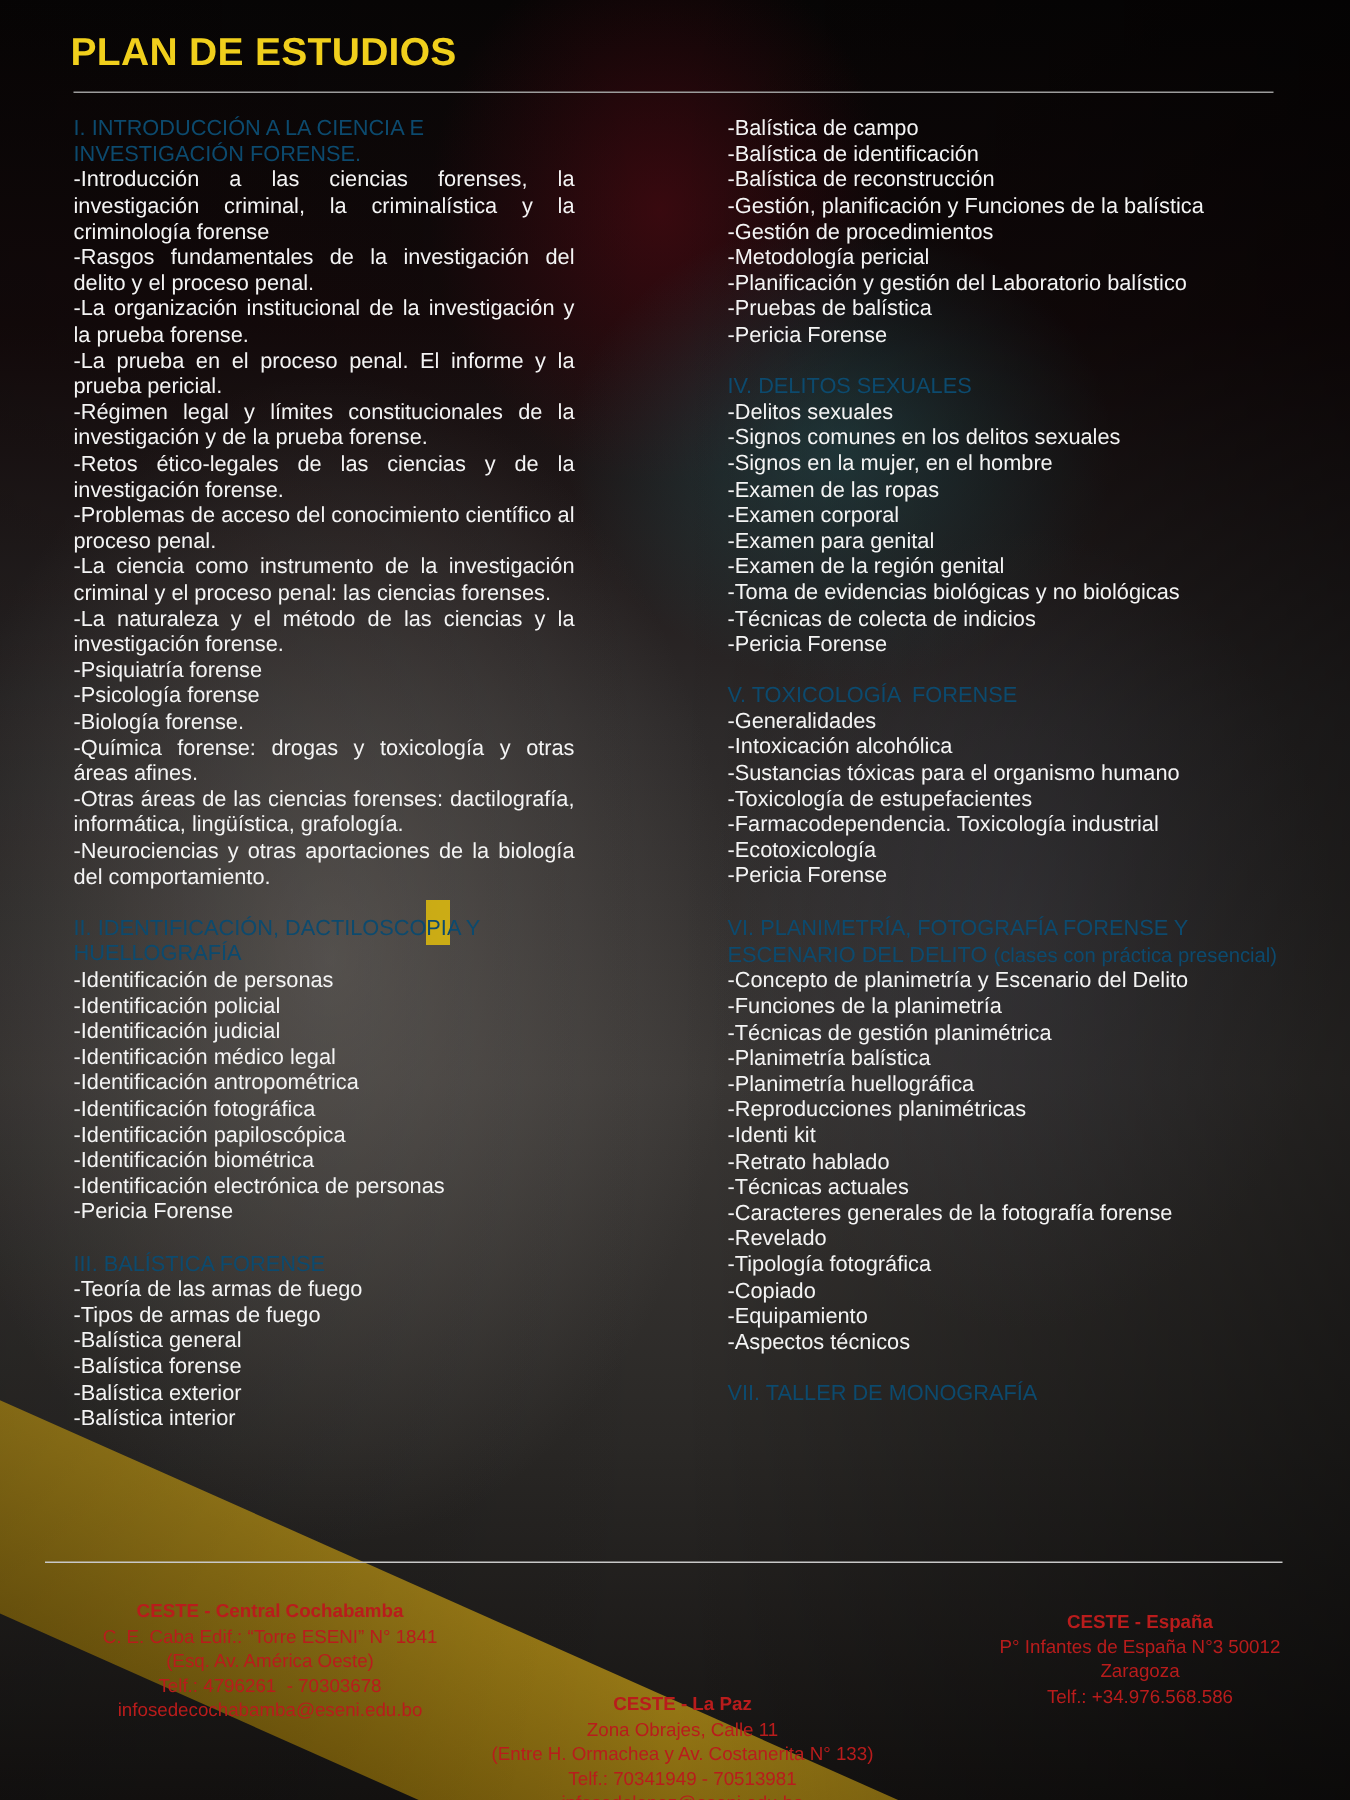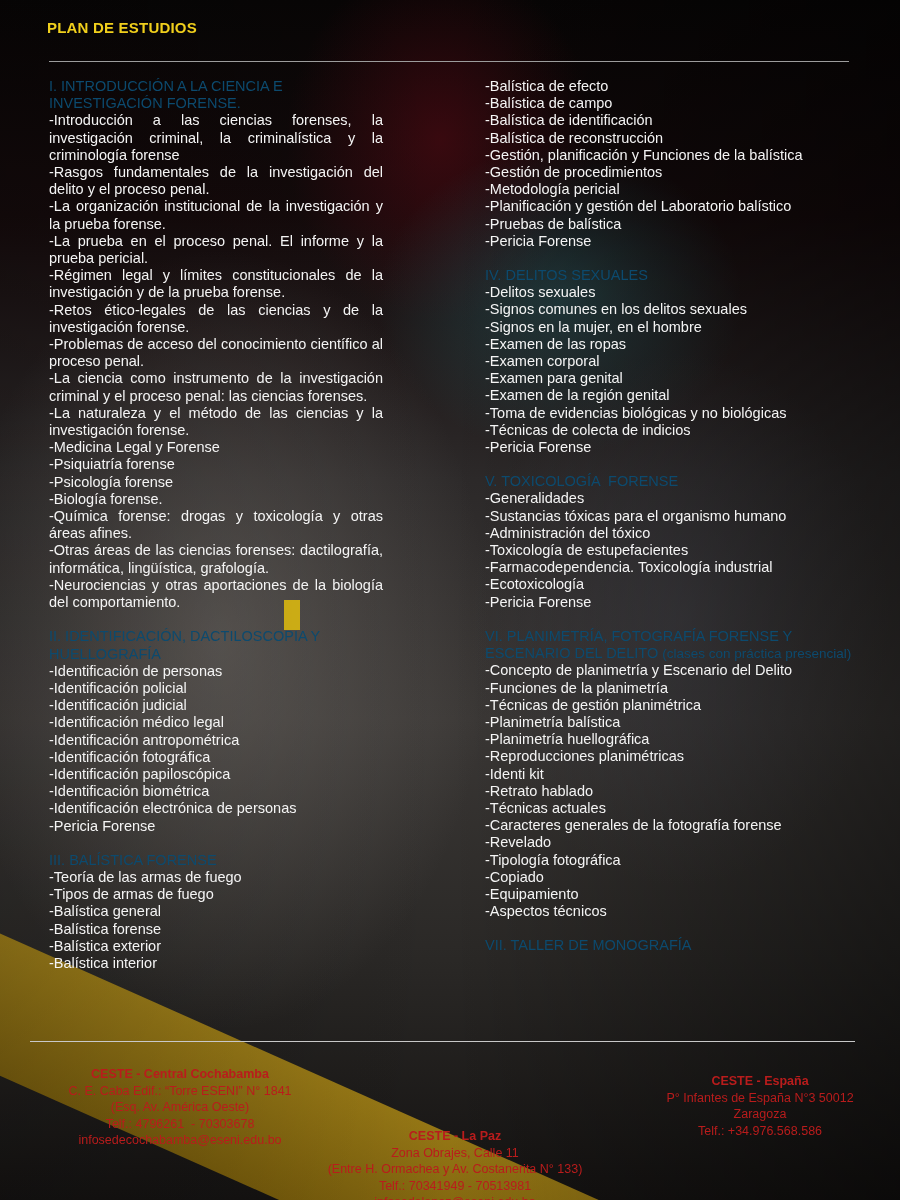--- a/index.html
+++ b/index.html
@@ -30,21 +30,21 @@
       z-index: 0;
     }
     .marker {
       position: absolute; left: 284px; top: 600px;
       width: 16px; height: 30px; background: #d6b516;
       z-index: 0;
     }
     .content { position: relative; z-index: 1; }
     .title {
       position: absolute; left: 47px; top: 19px;
-      font-size: 15px; font-weight: bold; color: #f0cf1c;
+      font-size: 26px; font-weight: bold; color: #f0cf1c;
       letter-spacing: 0.2px;
     }
     .rule-top {
       position: absolute; left: 49px; top: 61px; width: 800px; height: 1px;
       background: #9c9c9c;
     }
     .col {
       position: absolute; font-size: 14.5px; line-height: 17.2px;
       font-family: "Liberation Sans", sans-serif;
     }
@@ -84,21 +84,20 @@
       <div class="heading">I. INTRODUCCIÓN A LA CIENCIA E INVESTIGACIÓN FORENSE.</div>
       <div class="item justify">-Introducción a las ciencias forenses, la investigación criminal, la criminalística y la criminología forense</div>
       <div class="item justify">-Rasgos fundamentales de la investigación del delito y el proceso penal.</div>
       <div class="item justify">-La organización institucional de la investigación y la prueba forense.</div>
       <div class="item justify">-La prueba en el proceso penal. El informe y la prueba pericial.</div>
       <div class="item justify">-Régimen legal y límites constitucionales de la investigación y de la prueba forense.</div>
       <div class="item justify">-Retos ético-legales de las ciencias y de la investigación forense.</div>
       <div class="item justify">-Problemas de acceso del conocimiento científico al proceso penal.</div>
       <div class="item justify">-La ciencia como instrumento de la investigación criminal y el proceso penal: las ciencias forenses.</div>
       <div class="item justify">-La naturaleza y el método de las ciencias y la investigación forense.</div>
-      <div class="item justify">-Medicina Legal y Forense</div>
       <div class="item justify">-Psiquiatría forense</div>
       <div class="item justify">-Psicología forense</div>
       <div class="item justify">-Biología forense.</div>
       <div class="item justify">-Química forense: drogas y toxicología y otras áreas afines.</div>
       <div class="item justify">-Otras áreas de las ciencias forenses: dactilografía, informática, lingüística, grafología.</div>
       <div class="item justify">-Neurociencias y otras aportaciones de la biología del comportamiento.</div>
     </div>
 
     <div class="section">
       <div class="heading">II. IDENTIFICACIÓN, DACTILOSCOPIA Y HUELLOGRAFÍA</div>
@@ -120,21 +119,20 @@
       <div class="item">-Tipos de armas de fuego</div>
       <div class="item">-Balística general</div>
       <div class="item">-Balística forense</div>
       <div class="item">-Balística exterior</div>
       <div class="item">-Balística interior</div>
     </div>
   </div>
 
   <div class="col col-right">
     <div class="section">
-      <div class="item">-Balística de efecto</div>
       <div class="item">-Balística de campo</div>
       <div class="item">-Balística de identificación</div>
       <div class="item">-Balística de reconstrucción</div>
       <div class="item">-Gestión, planificación y Funciones de la balística</div>
       <div class="item">-Gestión de procedimientos</div>
       <div class="item">-Metodología pericial</div>
       <div class="item">-Planificación y gestión del Laboratorio balístico</div>
       <div class="item">-Pruebas de balística</div>
       <div class="item">-Pericia Forense</div>
     </div>
@@ -149,22 +147,22 @@
       <div class="item">-Examen para genital</div>
       <div class="item">-Examen de la región genital</div>
       <div class="item">-Toma de evidencias biológicas y no biológicas</div>
       <div class="item">-Técnicas de colecta de indicios</div>
       <div class="item">-Pericia Forense</div>
     </div>
 
     <div class="section">
       <div class="heading" style="white-space: pre;">V. TOXICOLOGÍA  FORENSE</div>
       <div class="item">-Generalidades</div>
+      <div class="item">-Intoxicación alcohólica</div>
       <div class="item">-Sustancias tóxicas para el organismo humano</div>
-      <div class="item">-Administración del tóxico</div>
       <div class="item">-Toxicología de estupefacientes</div>
       <div class="item">-Farmacodependencia. Toxicología industrial</div>
       <div class="item">-Ecotoxicología</div>
       <div class="item">-Pericia Forense</div>
     </div>
 
     <div class="section">
       <div class="heading">
         <span>VI. PLANIMETRÍA, FOTOGRAFÍA FORENSE Y ESCENARIO DEL DELITO</span>
         <span class="note">(clases con práctica presencial)</span>

